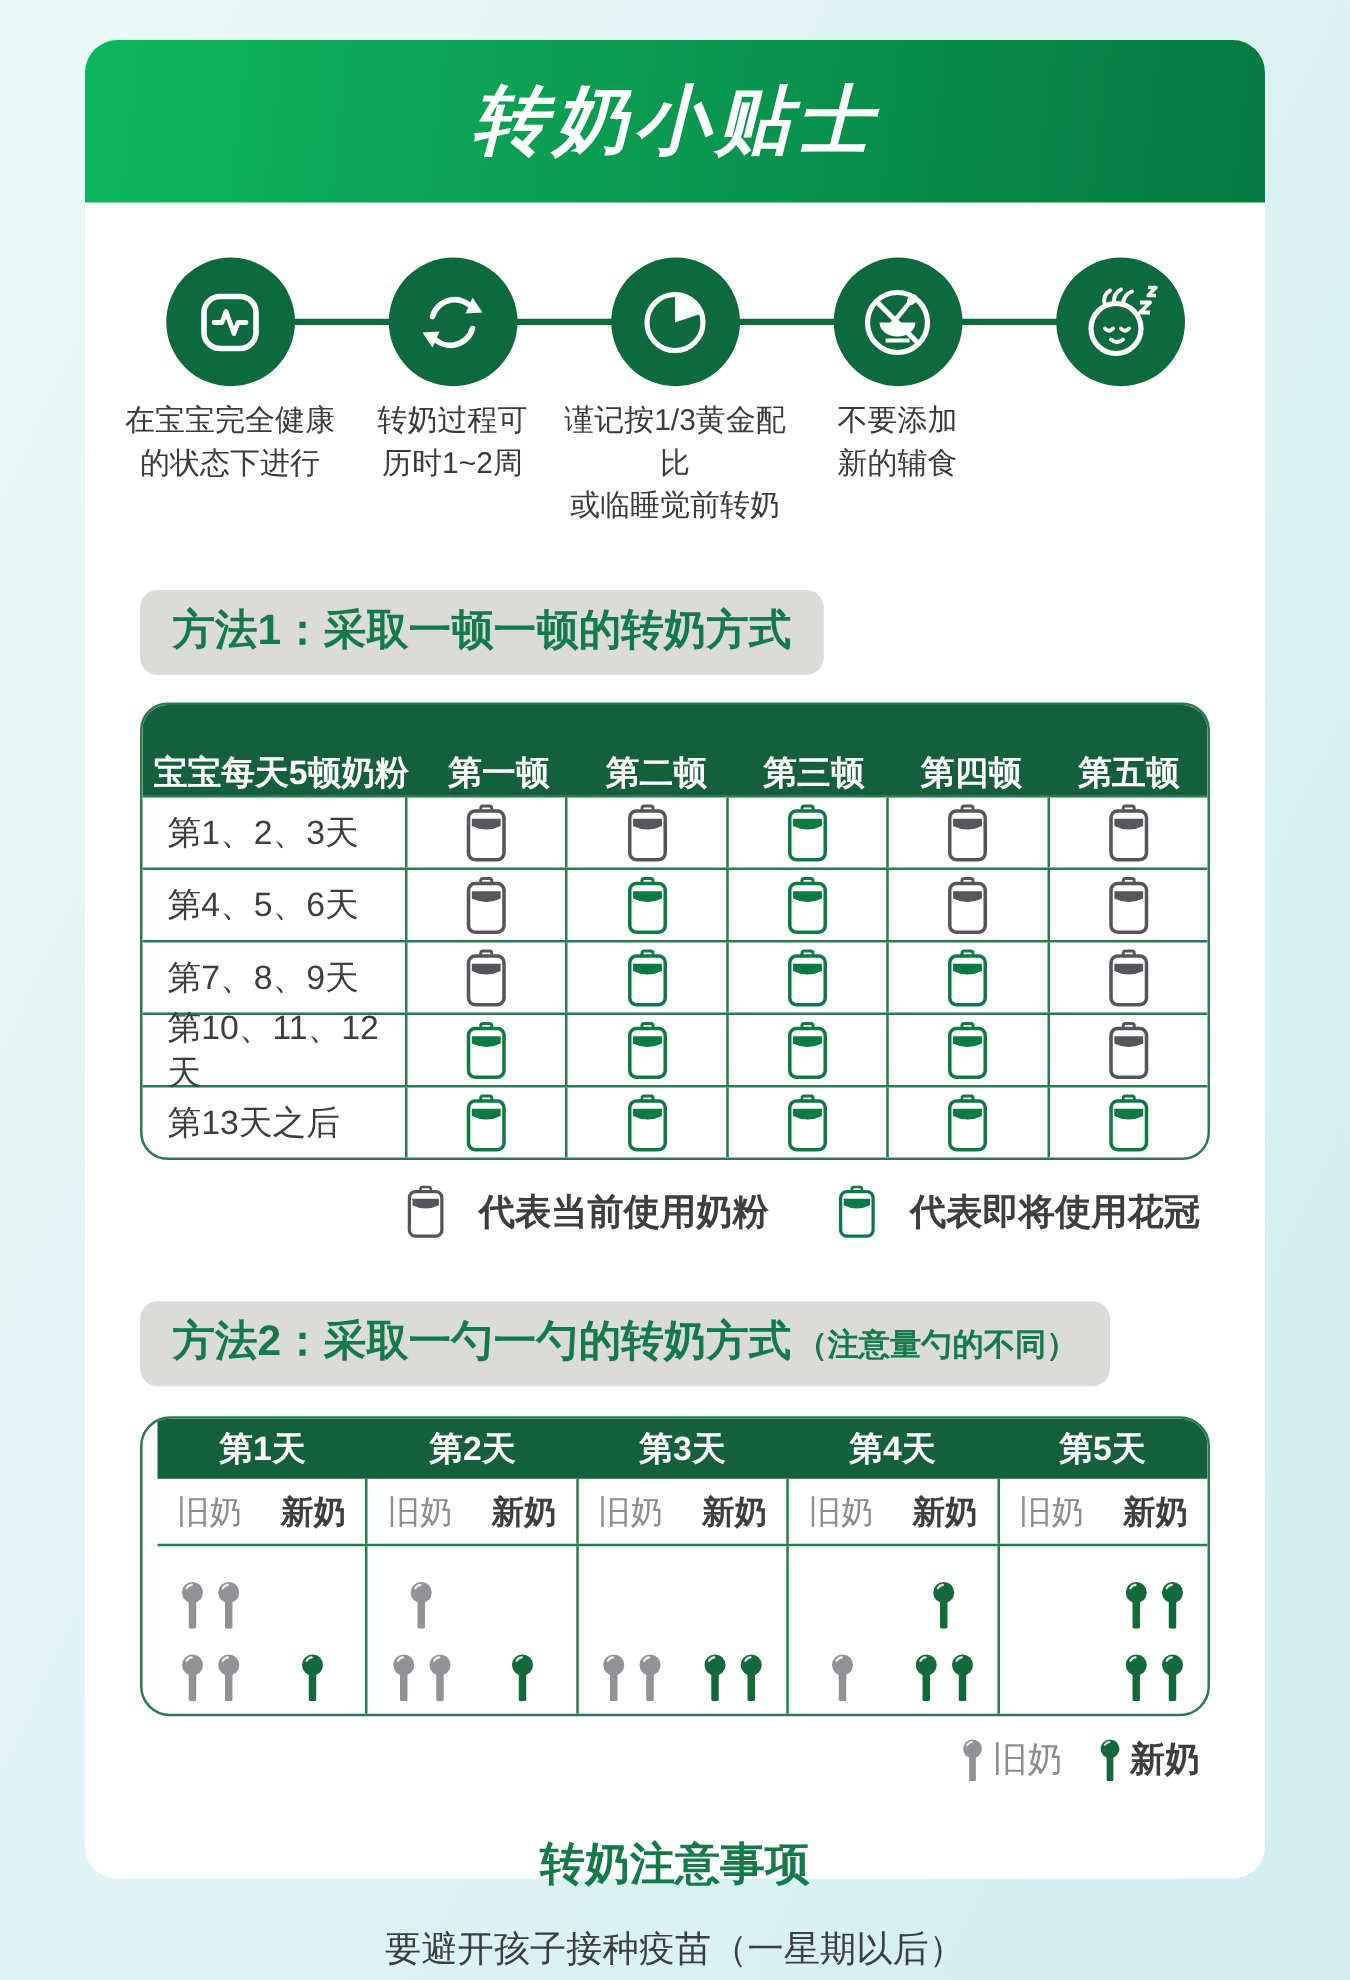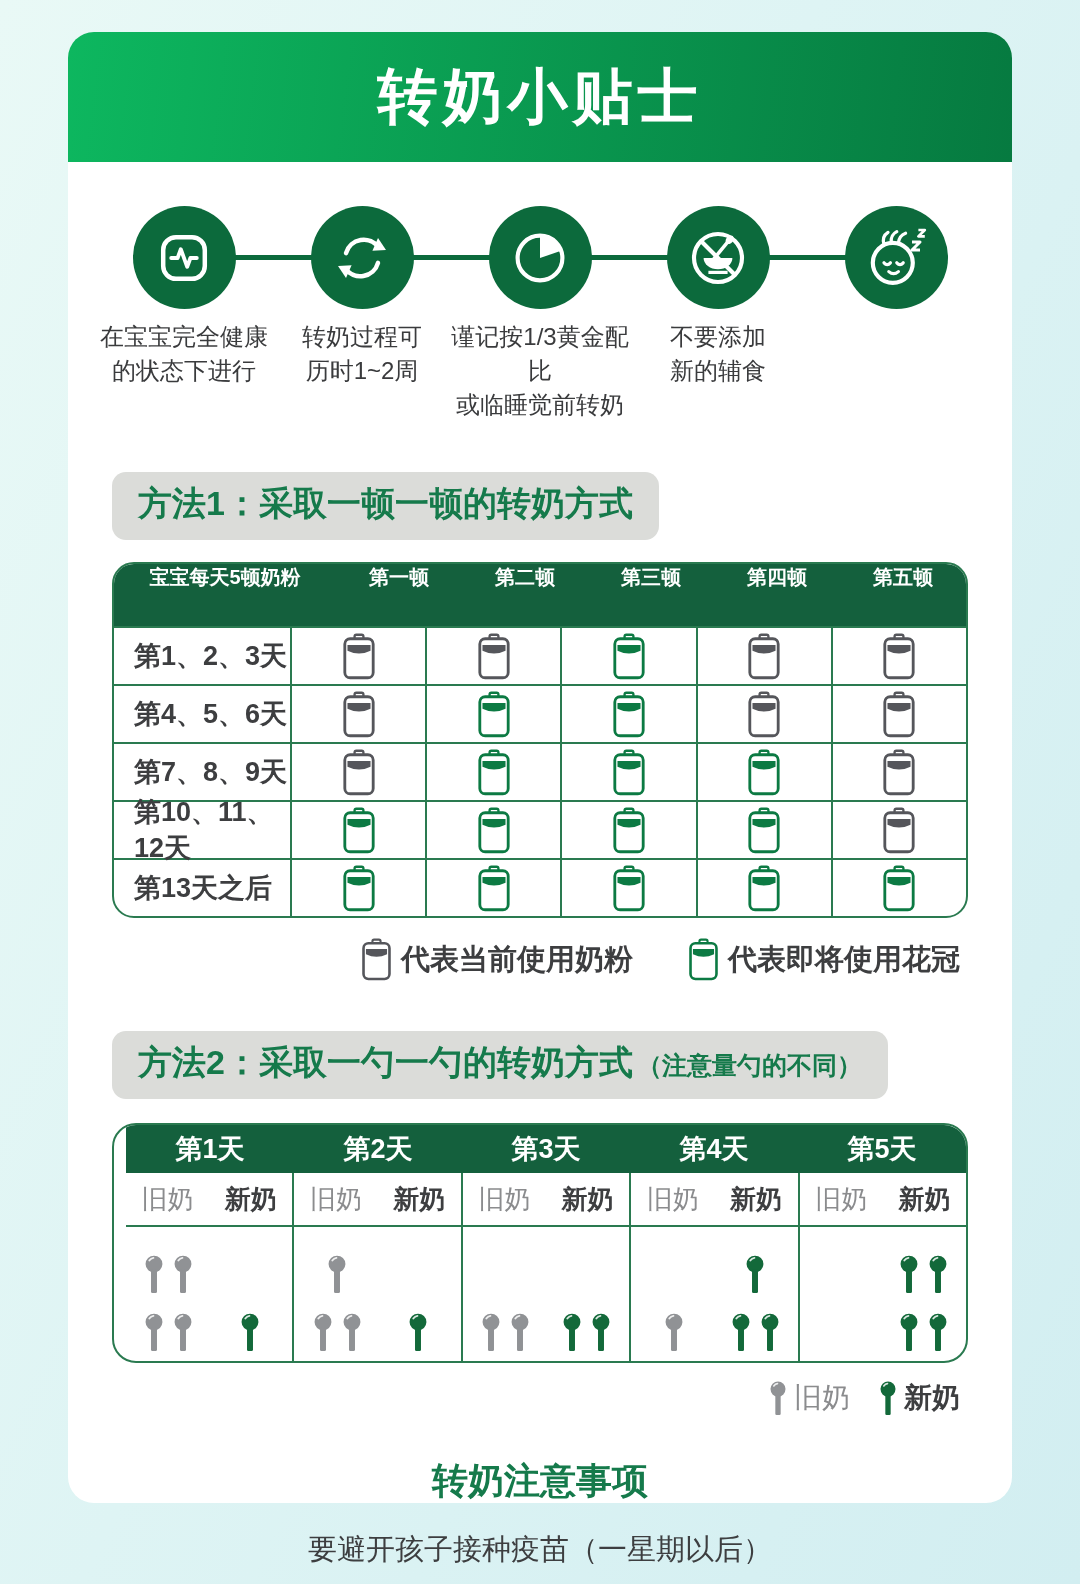--- a/index.html
+++ b/index.html
@@ -9,21 +9,21 @@
     background:linear-gradient(115deg,#e9f9f6 0%,#def4f4 45%,#d2eef1 100%);
     overflow:hidden;
   }
   .card{
     position:absolute;left:68px;top:32px;width:944px;height:1471px;
     background:#fff;border-radius:26px;
   }
   .card-header{
     height:130px;border-radius:26px 26px 0 0;
     background:linear-gradient(97deg,var(--header-grad-a),var(--header-grad-b));
-    display:flex;align-items:center;justify-content:center;
+    display:flex;align-items:center;justify-content:center;font-style:italic;
   }
   .card-title{color:#fff;font-size:60px;font-weight:bold;letter-spacing:5px;}
 
   
   .steps{position:relative;width:890px;margin:44px auto 0;display:flex;}
   .steps::before{content:"";position:absolute;left:89px;right:89px;top:49px;height:5px;
     background:var(--step-circle);}
   .step{flex:1;display:flex;flex-direction:column;align-items:center;position:relative;}
   .step-circle{width:103px;height:103px;border-radius:50%;background:var(--step-circle);
     display:flex;align-items:center;justify-content:center;position:relative;z-index:1;}
@@ -33,35 +33,35 @@
 
   
   .pill{display:inline-flex;align-items:baseline;margin:50px 0 0 44px;
     background:var(--pill-bg);border-radius:14px;padding:9px 26px 13px;}
   .pill-text{font-size:34px;font-weight:bold;color:var(--accent);}
   .pill-note{font-size:25px;font-weight:bold;color:var(--accent);margin-left:4px;}
 
   
   .t1{margin:22px 44px 0;border:2.5px solid var(--border);border-radius:22px;
     overflow:hidden;background:#fff;}
-  .t1-head{display:flex;background:var(--table-header);color:#fff;height:62px;
-    align-items:flex-start;font-weight:bold;font-size:20px;}
+  .t1-head{display:flex;background:var(--table-header);color:#fff;height:72px;
+    align-items:flex-end;font-weight:bold;font-size:27px;}
   .t1-head .c0{width:222px;text-align:center;}
   .t1-head .c{flex:1;text-align:center;}
   .t1-row{display:flex;border-top:2.5px solid var(--border);height:56px;}
-  .t1-label{width:176px;display:flex;align-items:center;padding-left:20px;
-    box-sizing:border-box;font-weight:bold;font-size:27px;color:var(--text-dark);}
+  .t1-label{width:210px;display:flex;align-items:center;padding-left:20px;
+    box-sizing:border-box;font-weight:normal;font-size:27px;color:var(--text-dark);}
   .t1-cell{flex:1;display:flex;align-items:center;justify-content:center;
     border-left:2.5px solid var(--border);}
   .t1-cell svg{width:36px;height:47px;display:block;}
 
   
   .legend1{display:flex;justify-content:flex-end;align-items:center;gap:54px;
     margin:20px 52px 0 44px;}
-  .legend-item{display:flex;align-items:center;gap:8px;}
+  .legend-item{display:flex;align-items:center;gap:26px;}
   .legend-item .can-slot svg{width:33px;height:43px;display:block;}
   .legend-label{font-size:29px;font-weight:bold;color:var(--text-dark);}
 
   
   .t2{margin:24px 44px 0;border:2.5px solid var(--border);border-radius:24px;
     overflow:hidden;background:#fff;padding-left:12px;}
   .t2-head{display:flex;background:var(--table-header);color:#fff;height:48px;
     align-items:center;font-weight:bold;font-size:27px;}
   .t2-hcell{flex:1;text-align:center;}
   .t2-sub{display:flex;height:52px;}

